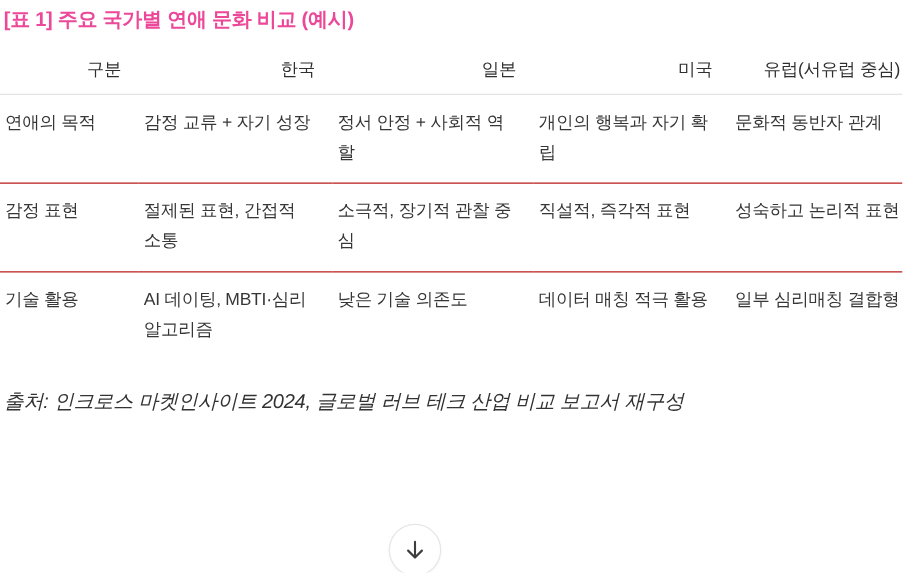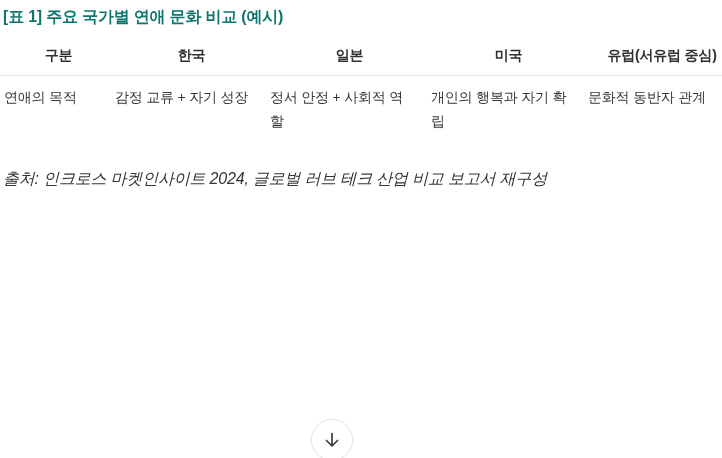--- a/index.html
+++ b/index.html
@@ -10,35 +10,35 @@
     position: relative;
     overflow: hidden;
     font-family: "Liberation Sans", sans-serif;
     color: #333333;
   }
   .doc { width: 722px; }
   .title {
     margin: 8px 0 3px 3px;
     font-size: 16px;
     font-weight: 700;
-    color: #0f766e;
+    color: #ec4899;
     letter-spacing: -0.2px;
     line-height: 1.15;
   }
   table.compare {
     width: 722px;
     border-collapse: collapse;
     table-layout: fixed;
     margin-top: 13px;
   }
   table.compare th {
-    text-align: center;
+    text-align: right;
     vertical-align: top;
     font-size: 14px;
-    font-weight: 700;
+    font-weight: 400;
     color: #2f2f2f;
     padding: 8px 14px 10px 20px;
     border-bottom: 1px solid #e3e3e3;
     letter-spacing: -0.2px;
     white-space: nowrap;
     overflow: hidden;
   }
   table.compare td {
     vertical-align: top;
     font-size: 14px;
@@ -105,20 +105,34 @@
       </tr>
     </thead>
     <tbody>
       <tr>
         <td>연애의 목적</td>
         <td>감정 교류 + 자기 성장</td>
         <td>정서 안정 + 사회적 역할</td>
         <td>개인의 행복과 자기 확립</td>
         <td>문화적 동반자 관계</td>
       </tr>
+      <tr>
+        <td>감정 표현</td>
+        <td>절제된 표현, 간접적 소통</td>
+        <td>소극적, 장기적 관찰 중심</td>
+        <td>직설적, 즉각적 표현</td>
+        <td>성숙하고 논리적 표현</td>
+      </tr>
+      <tr>
+        <td>기술 활용</td>
+        <td>AI 데이팅, MBTI·심리 알고리즘</td>
+        <td>낮은 기술 의존도</td>
+        <td>데이터 매칭 적극 활용</td>
+        <td>일부 심리매칭 결합형</td>
+      </tr>
     </tbody>
   </table>
 
   <p class="source">출처: 인크로스 마켓인사이트 2024, 글로벌 러브 테크 산업 비교 보고서 재구성</p>
 
 </main>
 
 <button class="scroll-down" aria-label="scroll to bottom">
   <svg width="20" height="20" viewBox="0 0 20 20" fill="none" xmlns="http://www.w3.org/2000/svg">
     <path d="M10 3.5 V15.5 M4.5 10.5 L10 16 L15.5 10.5" stroke="#3d3d3d" stroke-width="1.7" stroke-linecap="round" stroke-linejoin="round" fill="none"></path>

